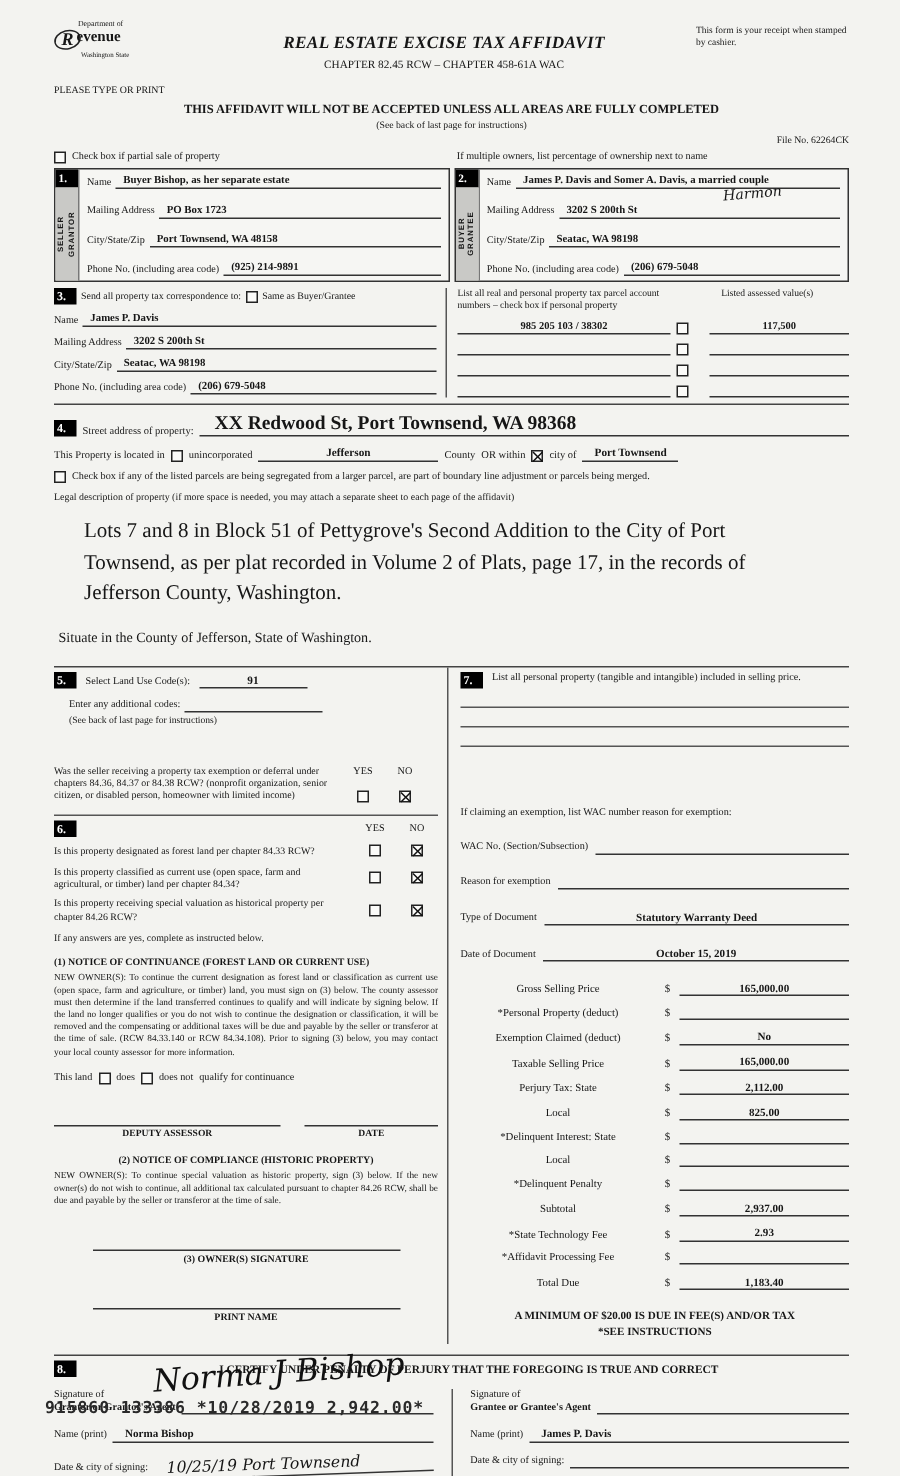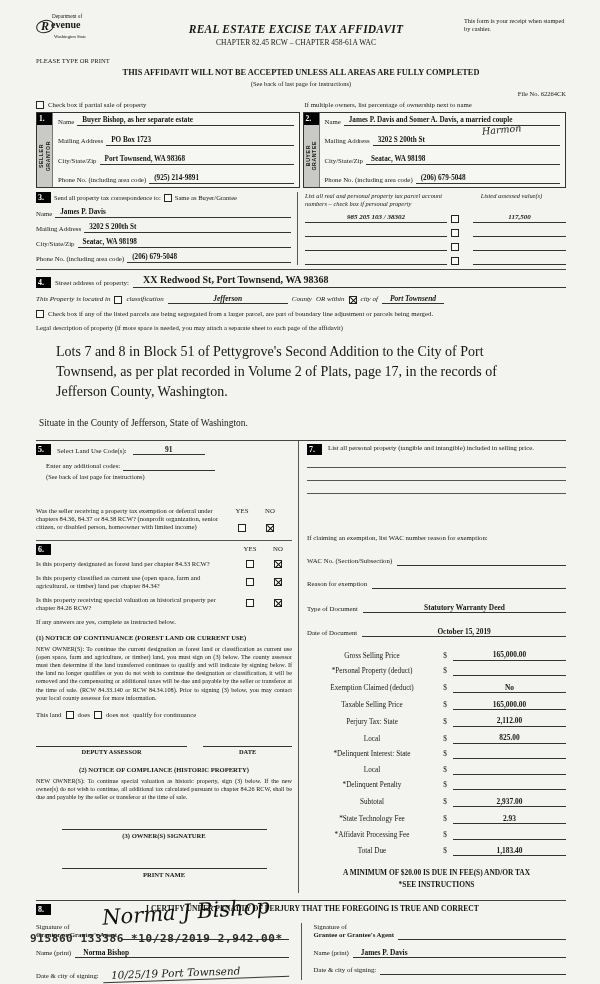--- a/index.html
+++ b/index.html
@@ -54,33 +54,33 @@
   .frow { display:flex; align-items:flex-end; gap:3px; font-size:6.8px; }
   .frow .lab { flex-shrink:0; }
   .frow .val { flex:1; border-bottom:0.8px solid #333; font-weight:bold; font-size:7.2px; padding:0 2px 0 5px; min-height:9px; }
   .hand-note { position:absolute; right:44px; top:11px; font-style:italic; font-size:9.5px;
                transform:rotate(-5deg); font-family:"DejaVu Serif",serif; }
 
   
   .sec3 { display:flex; margin-top:4px; border-bottom:1px solid #444; padding-bottom:4px; }
   .s3-left { width:262px; padding-right:6px; border-right:1px solid #555; display:flex; flex-direction:column; gap:5px; flex-shrink:0; }
   .s3-send { display:flex; align-items:center; gap:3px; font-size:6.6px; }
-  .s3-right { flex:1; padding-left:7px; font-size:6.4px;font-style:italic; }
+  .s3-right { flex:1; padding-left:7px; font-size:6.4px; }
   .s3r-head { display:flex; }
   .parcel-note { width:152px; }
   .assessed-head { flex:1; text-align:center; }
   .prow { display:flex; align-items:flex-end; gap:4px; margin-top:5px; }
   .prow .pnum { width:142px; border-bottom:0.8px solid #333; text-align:center; font-weight:bold; font-size:7px; min-height:9px; }
   .prow .pval { flex:1; border-bottom:0.8px solid #333; text-align:center; font-weight:bold; font-size:7px; min-height:9px; margin-left:10px; }
 
   
   .sec4 { margin-top:4px; }
   .s4-street { display:flex; align-items:flex-end; gap:4px; font-size:7px; }
-  .s4-street .val { flex:1; border-bottom:0.8px solid #333; font-weight:bold; font-size:10px; padding-left:10px; }
-  .s4-located { display:flex; align-items:flex-end; gap:4px; margin-top:6px; font-size:7px; flex-wrap:nowrap;font-style:italic; }
+  .s4-street .val { flex:1; border-bottom:0.8px solid #333; font-weight:bold; font-size:13px; padding-left:10px; }
+  .s4-located { display:flex; align-items:flex-end; gap:4px; margin-top:6px; font-size:7px; flex-wrap:nowrap; }
   .jefferson { display:inline-block; width:120px; border-bottom:0.8px solid #333; text-align:center; font-weight:bold; font-size:7.5px; }
   .ptown { font-weight:bold; font-size:7.5px; border-bottom:0.8px solid #333; padding:0 8px; }
   .s4-seg { display:flex; gap:4px; margin-top:6px; font-size:6.8px; align-items:center; }
   .s4-legal-label { margin-top:6px; font-size:6.6px; }
   .legal-text { margin:9px 0 0 20px; font-size:14px; line-height:1.45; width:490px; }
   .situate { margin:15px 0 0 3px; font-size:9.4px; }
 
   
   .main { display:flex; margin-top:11px; border-top:1px solid #444; }
   .mleft { width:263px; border-right:1px solid #555; padding:3px 6px 3px 0; flex-shrink:0; }
@@ -206,21 +206,21 @@
           <div class="frow">
               <span class="lab">Name</span>
               <span class="val">Buyer Bishop, as her separate estate</span>
             </div>
           <div class="frow">
               <span class="lab">Mailing Address</span>
               <span class="val">PO Box 1723</span>
             </div>
           <div class="frow">
               <span class="lab">City/State/Zip</span>
-              <span class="val">Port Townsend, WA 98368</span>
+              <span class="val">Port Townsend, WA 48158</span>
             </div>
           <div class="frow">
               <span class="lab">Phone No. (including area code)</span>
               <span class="val">(925) 214-9891</span>
             </div>
         </div>
       </div>
       <div class="pbox">
         <div class="pbox-left">
           <div class="ptab">2.</div>
@@ -306,21 +306,21 @@
 
     <div class="sec4">
       <div class="s4-street">
         <span class="tab">4.</span>
         <span>Street address of property:</span>
         <span class="val">XX Redwood St, Port Townsend, WA  98368</span>
       </div>
       <div class="s4-located">
         <span>This Property is located in</span>
         <span class="cb"></span>
-        <span>classification</span>
+        <span>unincorporated</span>
         <span class="jefferson">Jefferson</span>
         <span>County</span>
         <span>OR within</span>
         <span class="cb checked"></span>
         <span>city of</span>
         <span class="ptown">Port Townsend</span>
       </div>
       <div class="s4-seg">
         <span class="cb"></span>
         <span>Check box if any of the listed parcels are being segregated from a larger parcel, are part of boundary line adjustment or parcels being merged.</span>

